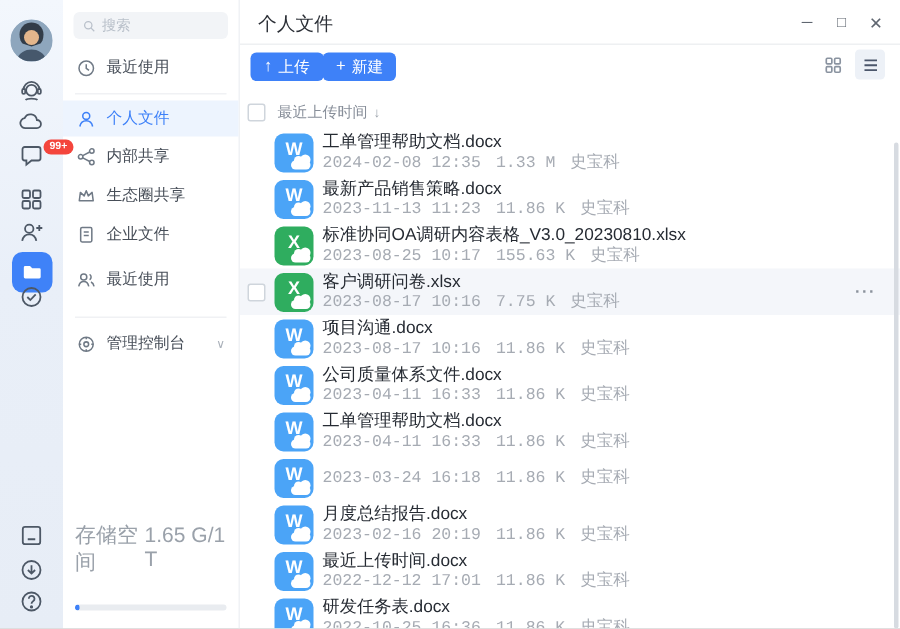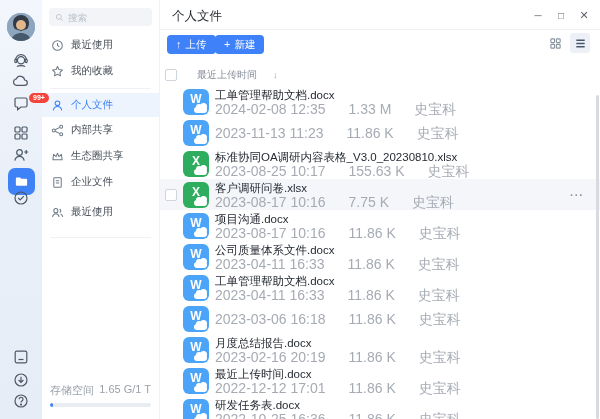--- a/index.html
+++ b/index.html
@@ -32,21 +32,21 @@
   .sitem { height:26px; display:flex; align-items:center; gap:7px; padding-left:9px;
     font-size:10.5px; color:#474e58; cursor:pointer; flex:none; }
   .sitem .sic { width:13px; height:13px; color:#707a86; flex:none; }
   .sitem .sic svg { display:block; width:100%; height:100%; }
   .sitem.active { background:#edf4fe; color:#3e81f8; height:24px; }
   .sitem.active .sic { color:#3e81f8; }
   .sdiv { height:1px; background:#f0f1f4; margin:4px 8px; flex:none; }
   .chev { margin-left:auto; margin-right:9px; color:#aab1ba; font-size:8px; }
   .spacer { flex:1; }
   .storage { padding:0 8px 4px 8px; flex:none; }
-  .storow { display:flex; justify-content:space-between; font-size:11px; color:#9aa1aa; margin-bottom:5px; }
+  .storow { display:flex; justify-content:space-between; font-size:14px; color:#9aa1aa; margin-bottom:19px; }
   .stobar { height:4px; background:#e9ecf0; border-radius:2px; overflow:hidden; margin-bottom:8px; }
   .stobar i { display:block; height:100%; width:3%; background:#3e81f8; border-radius:2px; }
 
   
   .main { position:absolute; left:160px; top:0; right:0; height:419px; background:#fff; }
   .mhead { position:relative; height:30px; border-bottom:1px solid #eef0f2; }
   .mtitle { position:absolute; left:12px; top:8px; font-size:12.5px; color:#2b2f36; font-weight:500; }
   .winctl { position:absolute; right:8px; top:0; height:30px; display:flex; align-items:center; gap:7px; }
   .winbtn { width:16px; height:16px; display:flex; align-items:center; justify-content:center;
     color:#5f6670; font-size:10px; cursor:pointer; }
@@ -58,21 +58,21 @@
     justify-content:center; gap:4px; cursor:pointer; padding:0 9px; }
   .btn .bic { font-size:11px; line-height:1; }
   #btn-upload { left:7px; }
   #btn-create { left:55px; }
   .views { position:absolute; right:10px; top:3px; display:flex; align-items:center; gap:5px; }
   .vbtn { width:20px; height:20px; border-radius:3px; display:flex; align-items:center;
     justify-content:center; color:#8a93a0; cursor:pointer; }
   .vbtn.active { background:#edf1f7; color:#4b566b; }
   .vbtn svg { width:13px; height:13px; }
 
-  .sortrow { position:relative; height:22px; display:flex; align-items:center; padding-left:5px; gap:20px; }
+  .sortrow { position:relative; height:22px; display:flex; align-items:center; padding-left:5px; gap:8px; }
   .cbx { width:12px; height:12px; border:1px solid #cfd5dc; border-radius:2px; background:#fff; flex:none; cursor:pointer; }
   .sortlabel { font-size:10px; color:#878e99; cursor:pointer; }
   .sortarrow { font-size:9px; color:#9aa1aa; margin-left:-4px; cursor:pointer; }
 
   .flist { position:absolute; top:86px; left:0; right:0; bottom:0; overflow:hidden; }
   .row { position:relative; height:31px; display:flex; align-items:center; padding:0 14px 0 5px; gap:6px; }
   .row .rcheck { visibility:hidden; }
   .row.sel { background:#f4f6fa; }
   .row.sel .rcheck { visibility:visible; }
   .ficon { position:relative; width:26px; height:26px; border-radius:6px; flex:none; }
@@ -80,21 +80,21 @@
   .ficon.excel { background:#2fad5f; }
   .flet { position:absolute; left:0; right:0; top:3px; text-align:center; color:#fff;
     font-size:12px; font-weight:700; }
   .cloudg { position:absolute; right:2px; bottom:2px; width:13px; height:6px; background:#fff; border-radius:4px; }
   .cloudg::before { content:""; position:absolute; left:2px; top:-3px; width:6px; height:6px;
     background:#fff; border-radius:50%; }
   .cloudg::after { content:""; position:absolute; left:6px; top:-4px; width:7px; height:7px;
     background:#fff; border-radius:50%; }
   .finfo { display:flex; flex-direction:column; gap:2px; min-width:0; }
   .fname { font-size:11.5px; color:#262b33; line-height:13px; white-space:nowrap; }
-  .fmeta { font-size:14px; color:#a6abb3; line-height:10px; display:flex; gap:23px; white-space:nowrap; }
+  .fmeta { font-size:11px; color:#a6abb3; line-height:10px; display:flex; gap:10px; white-space:nowrap;font-family:Liberation Mono, monospace; }
   .more { position:absolute; right:16px; top:50%; transform:translateY(-50%); color:#8b929c;
     font-size:11px; font-weight:700; letter-spacing:1px; display:none; cursor:pointer; }
   .row.sel .more { display:block; }
 
   .scrollthumb { position:absolute; right:1px; top:95px; bottom:0; width:3px;
     background:#d7dbe1; border-radius:2px; z-index:9; cursor:pointer; }
 </style>
 </head>
 <body>
 
@@ -187,28 +187,20 @@
 
     <div class="sitem" style="margin-top:2px">
       <span class="sic">
         <svg viewBox="0 0 14 14" fill="none" stroke="currentColor" stroke-width="1.1">
           <circle cx="7" cy="7" r="5.2"></circle>
             <path d="M7 4.2V7l2 1.5"></path>
           </svg>
         </span>
       <span>最近使用</span>
     </div>
-    <div class="sitem">
-      <span class="sic">
-        <svg viewBox="0 0 14 14" fill="none" stroke="currentColor" stroke-width="1.1">
-          <path d="M7 1.6l1.6 3.3 3.7.5-2.7 2.6.6 3.7L7 10l-3.2 1.7.6-3.7L1.7 5.4l3.7-.5z" stroke-linejoin="round"></path>
-          </svg>
-        </span>
-      <span>我的收藏</span>
-    </div>
     <div class="sdiv"></div>
     <div class="sitem active">
       <span class="sic">
         <svg viewBox="0 0 14 14" fill="none" stroke="currentColor" stroke-width="1.1">
           <circle cx="7" cy="4.6" r="2.5"></circle>
             <path d="M2.4 12.2c.6-2.8 2.4-4.1 4.6-4.1s4 1.3 4.6 4.1"></path>
           </svg>
         </span>
       <span>个人文件</span>
     </div>
@@ -244,20 +236,31 @@
       <span class="sic">
         <svg viewBox="0 0 14 14" fill="none" stroke="currentColor" stroke-width="1.1">
           <circle cx="5.2" cy="5" r="2.2"></circle>
             <path d="M1.6 11.8c.5-2.4 2-3.5 3.6-3.5s3.1 1.1 3.6 3.5"></path>
           <path d="M9.4 3.2a2.2 2.2 0 010 3.8M10.4 8.6c1.2.5 1.9 1.5 2.2 3.2"></path>
           </svg>
         </span>
       <span>最近使用</span>
     </div>
     <div class="sdiv" style="margin-top:12px"></div>
+    <div class="sitem">
+      <span class="sic">
+        <svg viewBox="0 0 14 14" fill="none" stroke="currentColor" stroke-width="1.1">
+          <circle cx="7" cy="7" r="5"></circle>
+            <circle cx="7" cy="7" r="1.7"></circle>
+            <path d="M7 2v1.4M7 10.6V12M2 7h1.4M10.6 7H12"></path>
+          </svg>
+        </span>
+      <span>管理控制台</span>
+      <span class="chev">∨</span>
+    </div>
 
     <div class="spacer"></div>
     <div class="storage">
       <div class="storow">
         <span>存储空间</span>
         <span>1.65 G/1 T</span>
       </div>
       <div class="stobar">
           <i></i>
         </div>
@@ -324,20 +327,21 @@
 
   </div>
 
   <div class="row">
     <span class="cbx rcheck"></span>
     <span class="ficon word">
       <span class="flet">W</span>
       <span class="cloudg"></span>
     </span>
     <div class="finfo">
+      <div class="fname">最新产品销售策略.docx</div>
       <div class="fmeta">
         <span class="fdate">2023-11-13 11:23</span>
         <span class="fsize">11.86 K</span>
         <span class="fowner">史宝科</span>
       </div>
     </div>
 
   </div>
 
   <div class="row">
@@ -426,21 +430,21 @@
   </div>
 
   <div class="row">
     <span class="cbx rcheck"></span>
     <span class="ficon word">
       <span class="flet">W</span>
       <span class="cloudg"></span>
     </span>
     <div class="finfo">
       <div class="fmeta">
-        <span class="fdate">2023-03-06 16:18</span>
+        <span class="fdate">2023-03-24 16:18</span>
         <span class="fsize">11.86 K</span>
         <span class="fowner">史宝科</span>
       </div>
     </div>
 
   </div>
 
   <div class="row">
     <span class="cbx rcheck"></span>
     <span class="ficon word">

